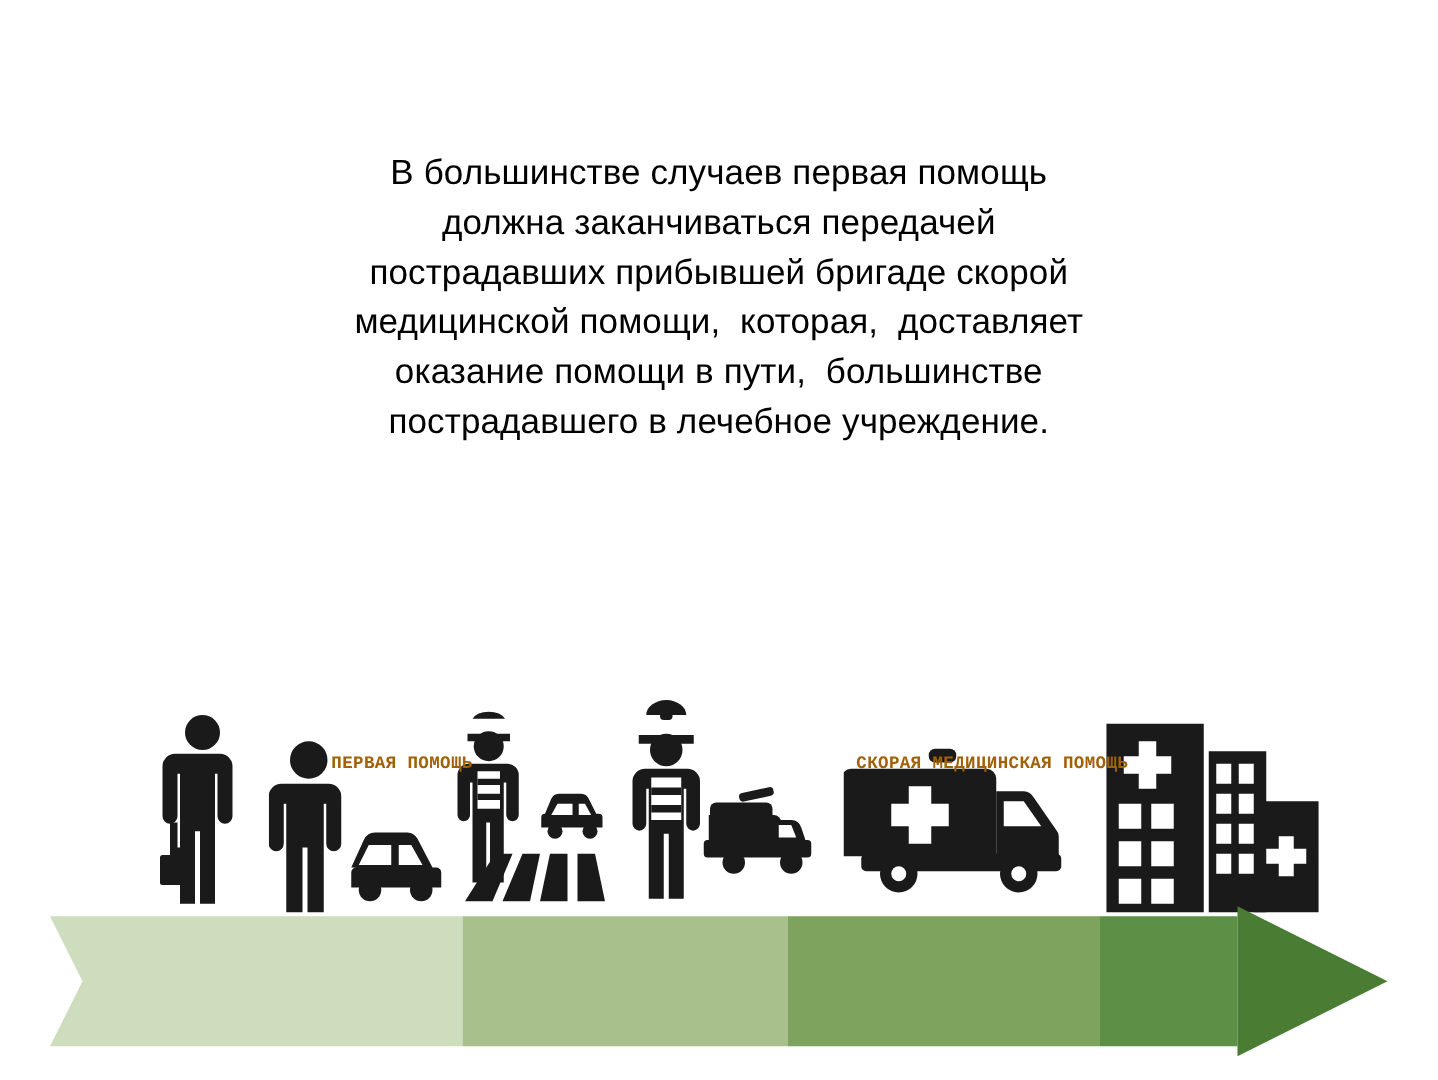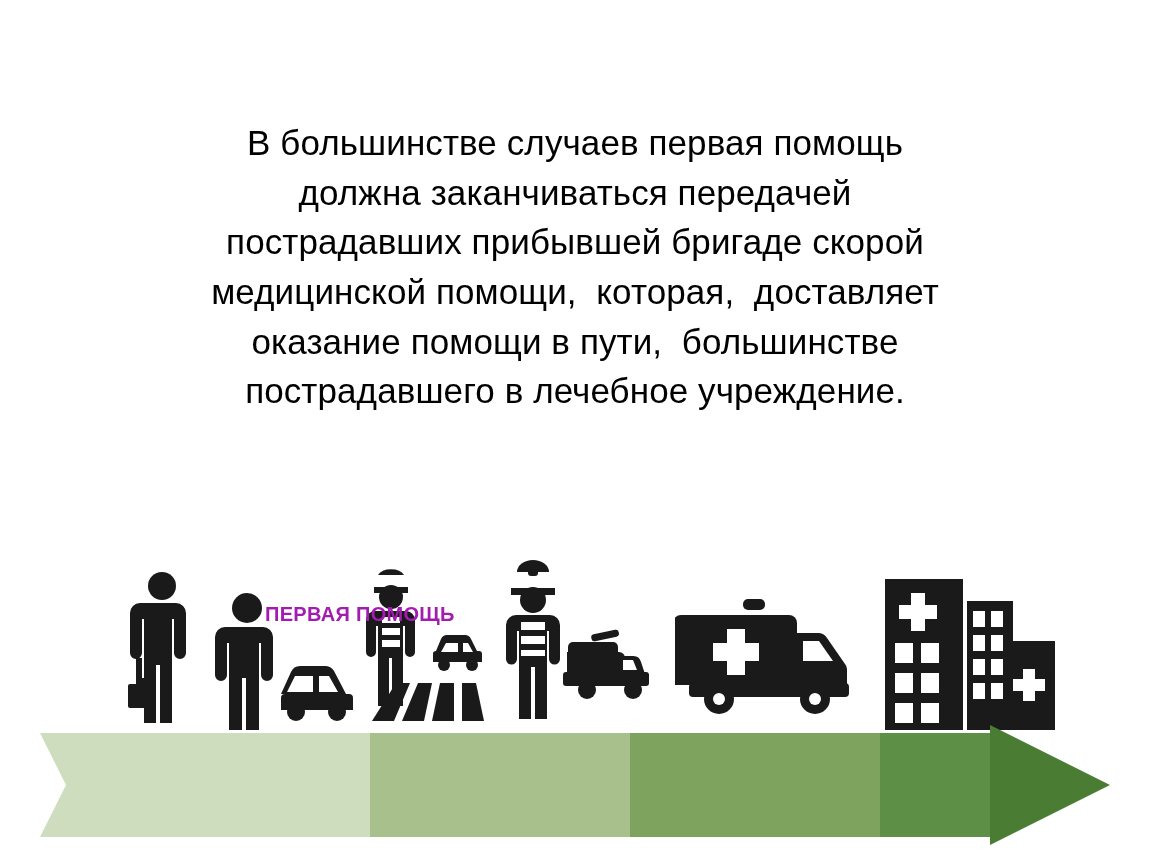--- a/index.html
+++ b/index.html
@@ -22,21 +22,21 @@
   }
 
   
   .title-block {
     position: absolute;
     left: 60px;
     top: 118px;
     width: 1030px;
     text-align: center;
     color: #000000;
-    font-size: 35px;
+    font-size: 28px;
     line-height: 1.42;
     font-weight: 400;
     letter-spacing: 0.1px;
   }
   .title-line {
     display: block;
     white-space: pre;
   }
 
   
@@ -64,26 +64,27 @@
   
   .arrow-band {
     position: absolute;
     left: 0;
     top: 180px;
     width: 1070px;
     height: 120px;
   }
   .band-label {
     position: absolute;
-    color: #a21caf;
+    color: #a16207;
     font-weight: bold;
-    font-size: 20px;
+    font-size: 14px;
     letter-spacing: 0.3px;
     white-space: nowrap;
     top: 58px;
+    font-family: Liberation Mono, monospace;
   }
   .band-label.lbl1 { left: 225px; }
   .band-label.lbl2 { left: 645px; }
 
   
   .corner-artifact {
     position: absolute;
     left: 44px;
     top: 845px;
     font-size: 12px;
@@ -235,17 +236,18 @@
       <rect x="330" y="8" width="260" height="104" fill="#a8c18c"></rect>
 
       <rect x="590" y="8" width="250" height="104" fill="#7da35f"></rect>
 
       <rect x="840" y="8" width="110" height="104" fill="#5d8f46"></rect>
 
       <polygon points="950,0 1070,60 950,120" fill="#4a7d33"></polygon>
     </svg>
 
     <div class="band-label lbl1">ПЕРВАЯ ПОМОЩЬ</div>
+    <div class="band-label lbl2">СКОРАЯ МЕДИЦИНСКАЯ ПОМОЩЬ</div>
   </div>
 
   <div class="corner-artifact"></div>
 
 </div>
 
 </body></html>

